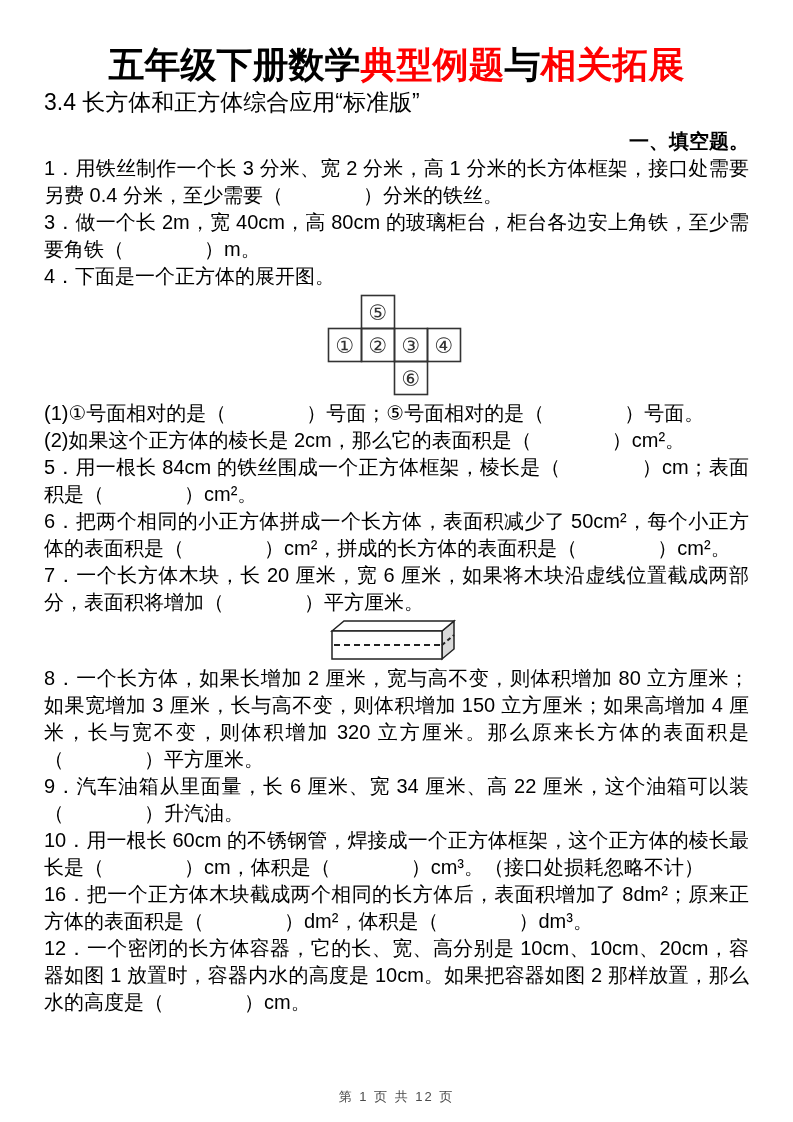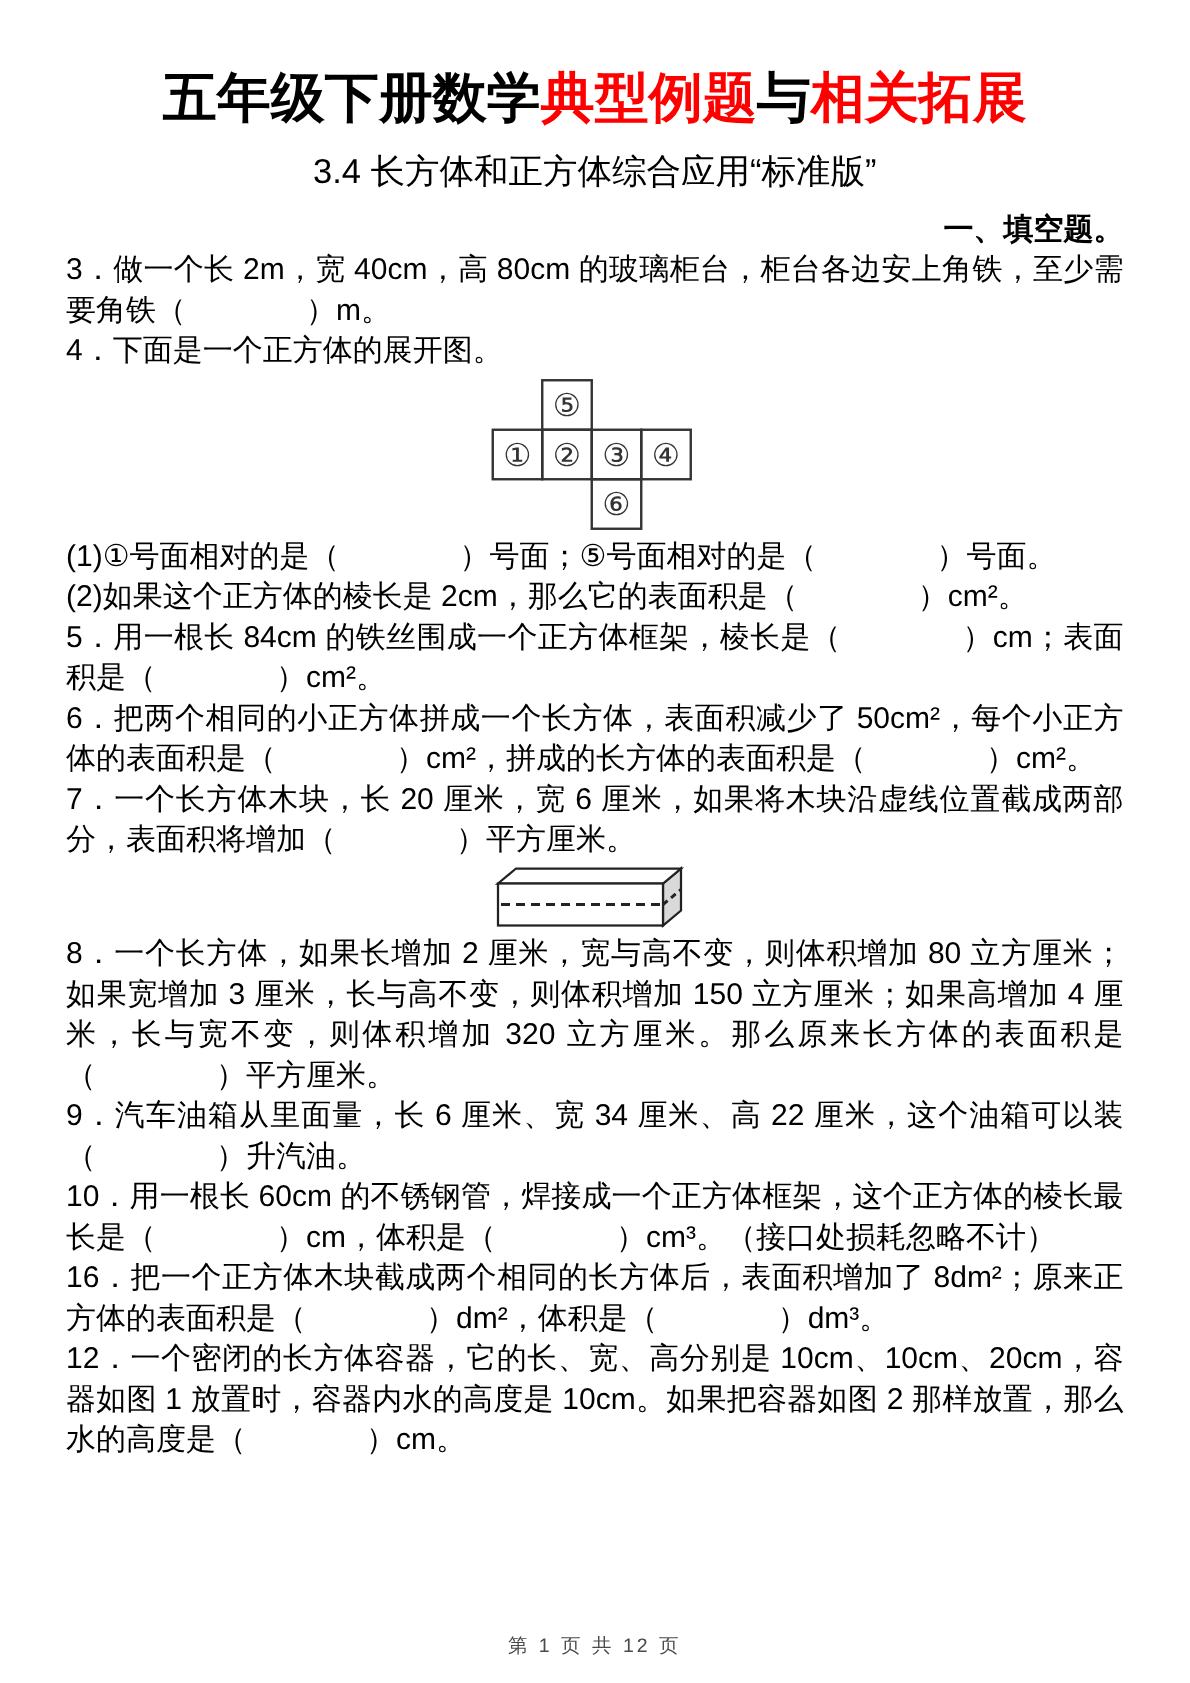--- a/index.html
+++ b/index.html
@@ -16,22 +16,21 @@
   }
   .title {
     margin: 8px 0 0 0;
     text-align: center;
     font-size: 36px;
     line-height: 46px;
     font-weight: bold;
     white-space: nowrap;
   }
   .subtitle {
-    margin: 12px 0 0 0;
-    text-align: center;
+    margin: 0 0 0 0;
     font-size: 23px;
     line-height: 28px;
     font-weight: normal;
   }
   .section-heading {
     margin: 12px 0 0 0;
     font-size: 20px;
     line-height: 27px;
     font-weight: bold;
     text-align: right;
@@ -67,20 +66,21 @@
 <body>
 
 <div class="page">
 
   <h1 class="title"><span style="color: rgb(0, 0, 0);">五年级下册数学</span><span style="color: rgb(255, 0, 0);">典型例题</span><span style="color: rgb(0, 0, 0);">与</span><span style="color: rgb(255, 0, 0);">相关拓展</span></h1>
 
   <h2 class="subtitle">3.4 长方体和正方体综合应用“标准版”</h2>
 
   <div class="section-heading">一、填空题。</div>
 
+  <p class="q">1．用铁丝制作一个长 3 分米、宽 2 分米，高 1 分米的长方体框架，接口处需要另费 0.4 分米，至少需要（　　　　）分米的铁丝。</p>
   <p class="q">3．做一个长 2m，宽 40cm，高 80cm 的玻璃柜台，柜台各边安上角铁，至少需要角铁（　　　　）m。</p>
   <p class="q">4．下面是一个正方体的展开图。</p>
 
   <div class="figure">
     <svg width="140" height="104" viewBox="0 0 140 104">
       <g fill="none" stroke="#333333" stroke-width="1.6">
         <rect x="34.5" y="1.5" width="33" height="33"></rect>
         <rect x="1.5" y="34.5" width="33" height="33"></rect>
         <rect x="34.5" y="34.5" width="33" height="33"></rect>
         <rect x="67.5" y="34.5" width="33" height="33"></rect>

